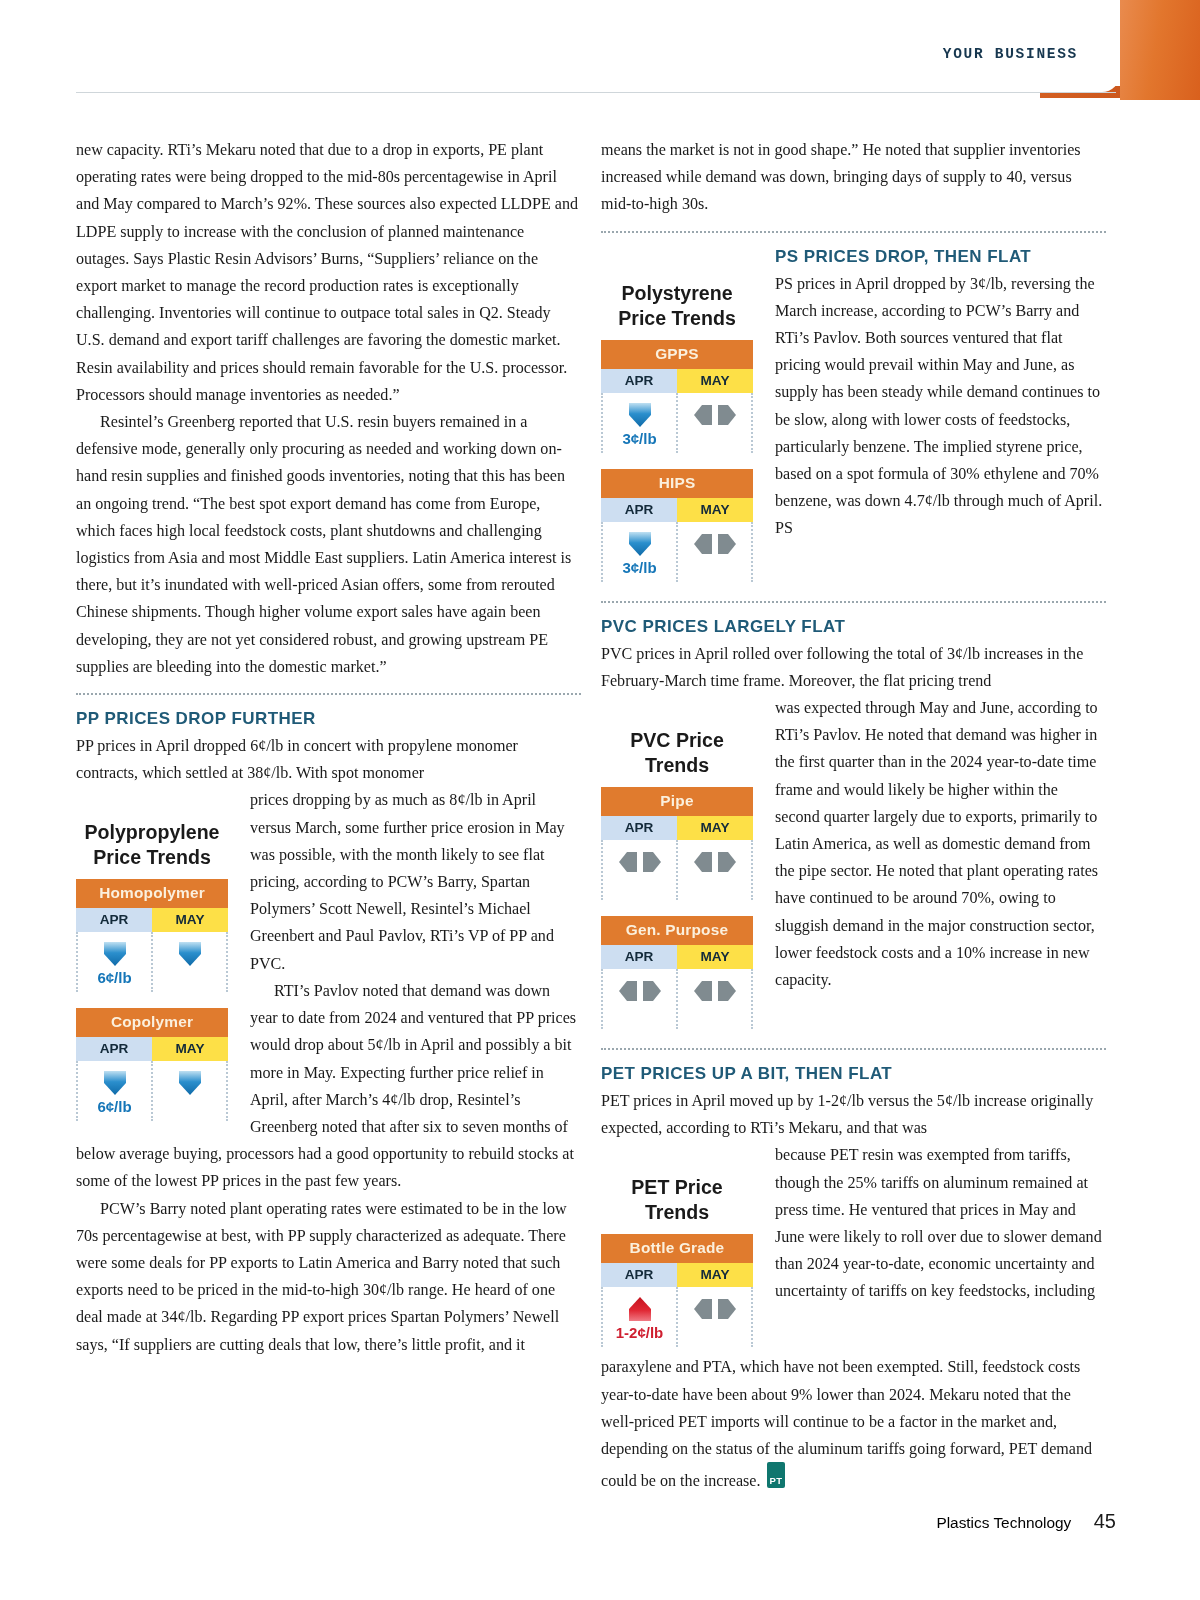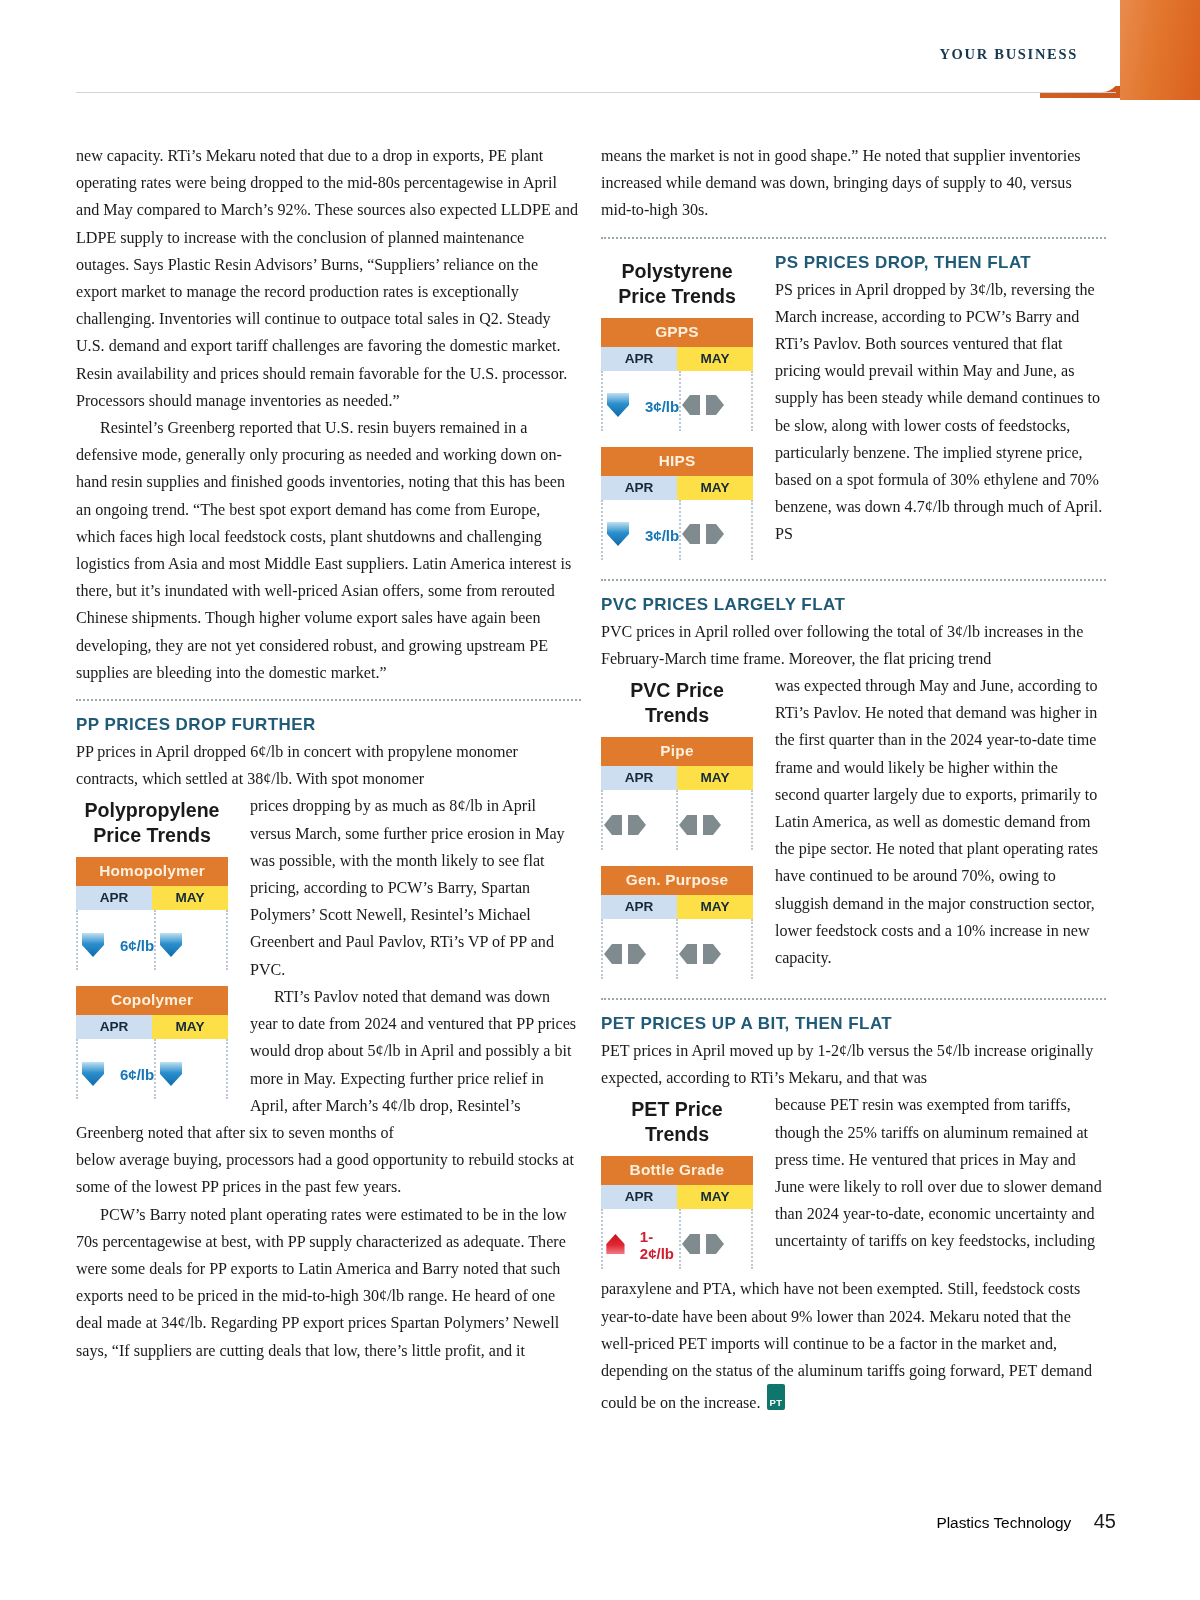--- a/index.html
+++ b/index.html
@@ -27,32 +27,32 @@
     background:linear-gradient(90deg,#d35f22 0%,#c9541a 100%);
   }
   .header-white-panel {
     position:absolute; right:80px; top:0;
     width:1120px; height:92px;
     background:#ffffff;
     border-bottom-right-radius:18px;
   }
   .header-kicker {
     position:absolute; right:122px; top:46px;
-    font-family:Liberation Serif, serif;
+    font-family:Liberation Mono, monospace;
     font-size:14.5px; font-weight:bold;
     letter-spacing:1.7px;
     color:#17374f;
   }
   .header-rule {
     position:absolute; left:76px; top:92px; width:1040px; height:1px;
     background:#cfd6da;
   }
 
   
-  .col { position:absolute; top:142px; width:505px; }
+  .col { position:absolute; top:136px; width:505px; }
   .col-left  { left:76px; }
   .col-right { left:601px; }
 
   p.body {
     font-size:16.1px;
     line-height:27.2px;
     color:#1a1a1a;
     margin:0;
     text-align:left;
     hyphens:none;
@@ -66,21 +66,21 @@
     color:#1f5a77;
     margin:0 0 3px 0;
   }
 
   .dotrule {
     height:0; margin:13px 0 14px 0;
     border-top:2px dotted #9aa7ae;
   }
 
   
-  .trend-widget { width:152px; }
+  .trend-widget { width:152px;margin-top:28px; }
   .trend-title {
     font-family:"Liberation Sans", sans-serif;
     font-weight:bold; font-size:19.6px; line-height:25px;
     color:#1a1a1a; text-align:center;
     margin-bottom:9px;
   }
   .trend-card { margin-bottom:16px; }
   .trend-card:last-child { margin-bottom:0; }
   .trend-band {
     background:#e07b2e;
@@ -97,26 +97,25 @@
     font-family:"Liberation Sans", sans-serif;
     font-weight:bold; font-size:13.6px;
     color:#132a3a; text-align:center;
     padding:4px 0 5px 0;
   }
   .m-apr { background:#cddef1; }
   .m-may { background:#fde047; }
   .trend-cells { display:flex; }
   .trend-cells > div {
     flex:1; min-height:60px;
-    display:flex; flex-direction:row;
+    display:flex; flex-direction:column;
     align-items:center; justify-content:flex-start;
     padding-top:9px;
     border-right:2px dotted #b9c8d4;
     border-left:2px dotted #b9c8d4;
-    gap:12px;
   }
   .trend-cells > div + div { border-left:none; }
 
   .arrow-down, .arrow-up {
     width:30px; height:26px; display:block;
   }
   .arrow-flat { width:44px; height:26px; display:block; }
 
   .cell-val {
     font-family:"Liberation Sans", sans-serif;

